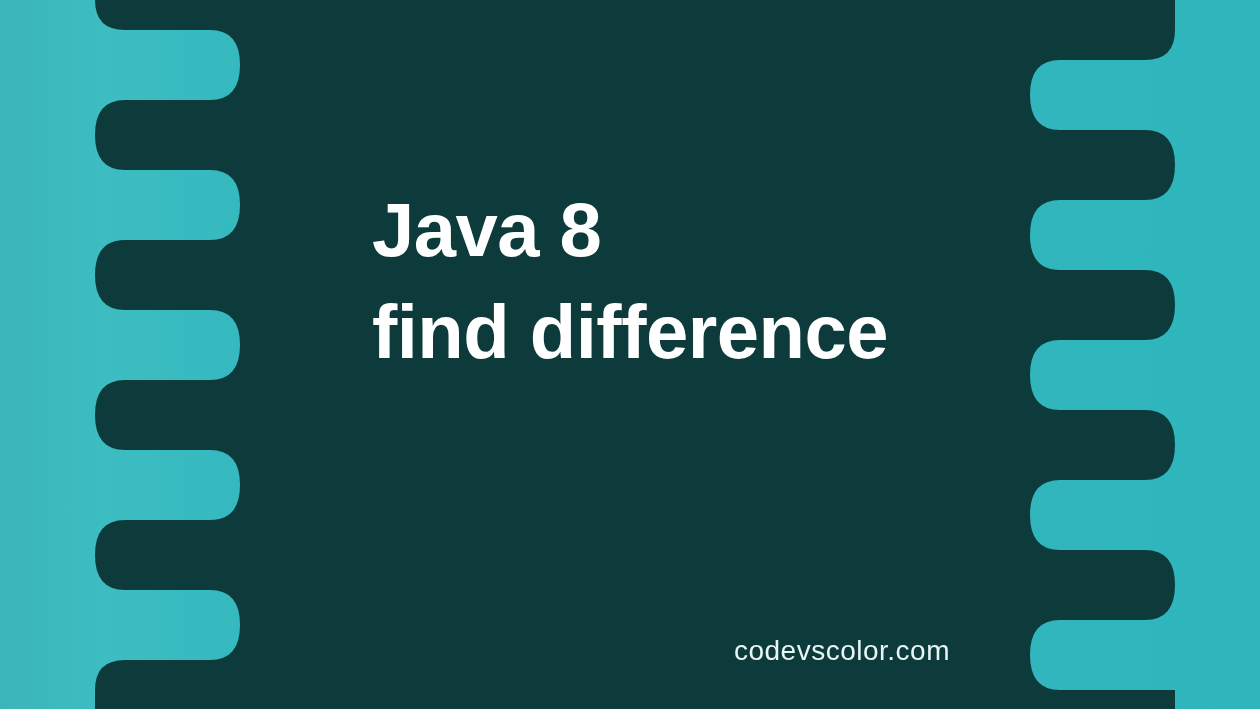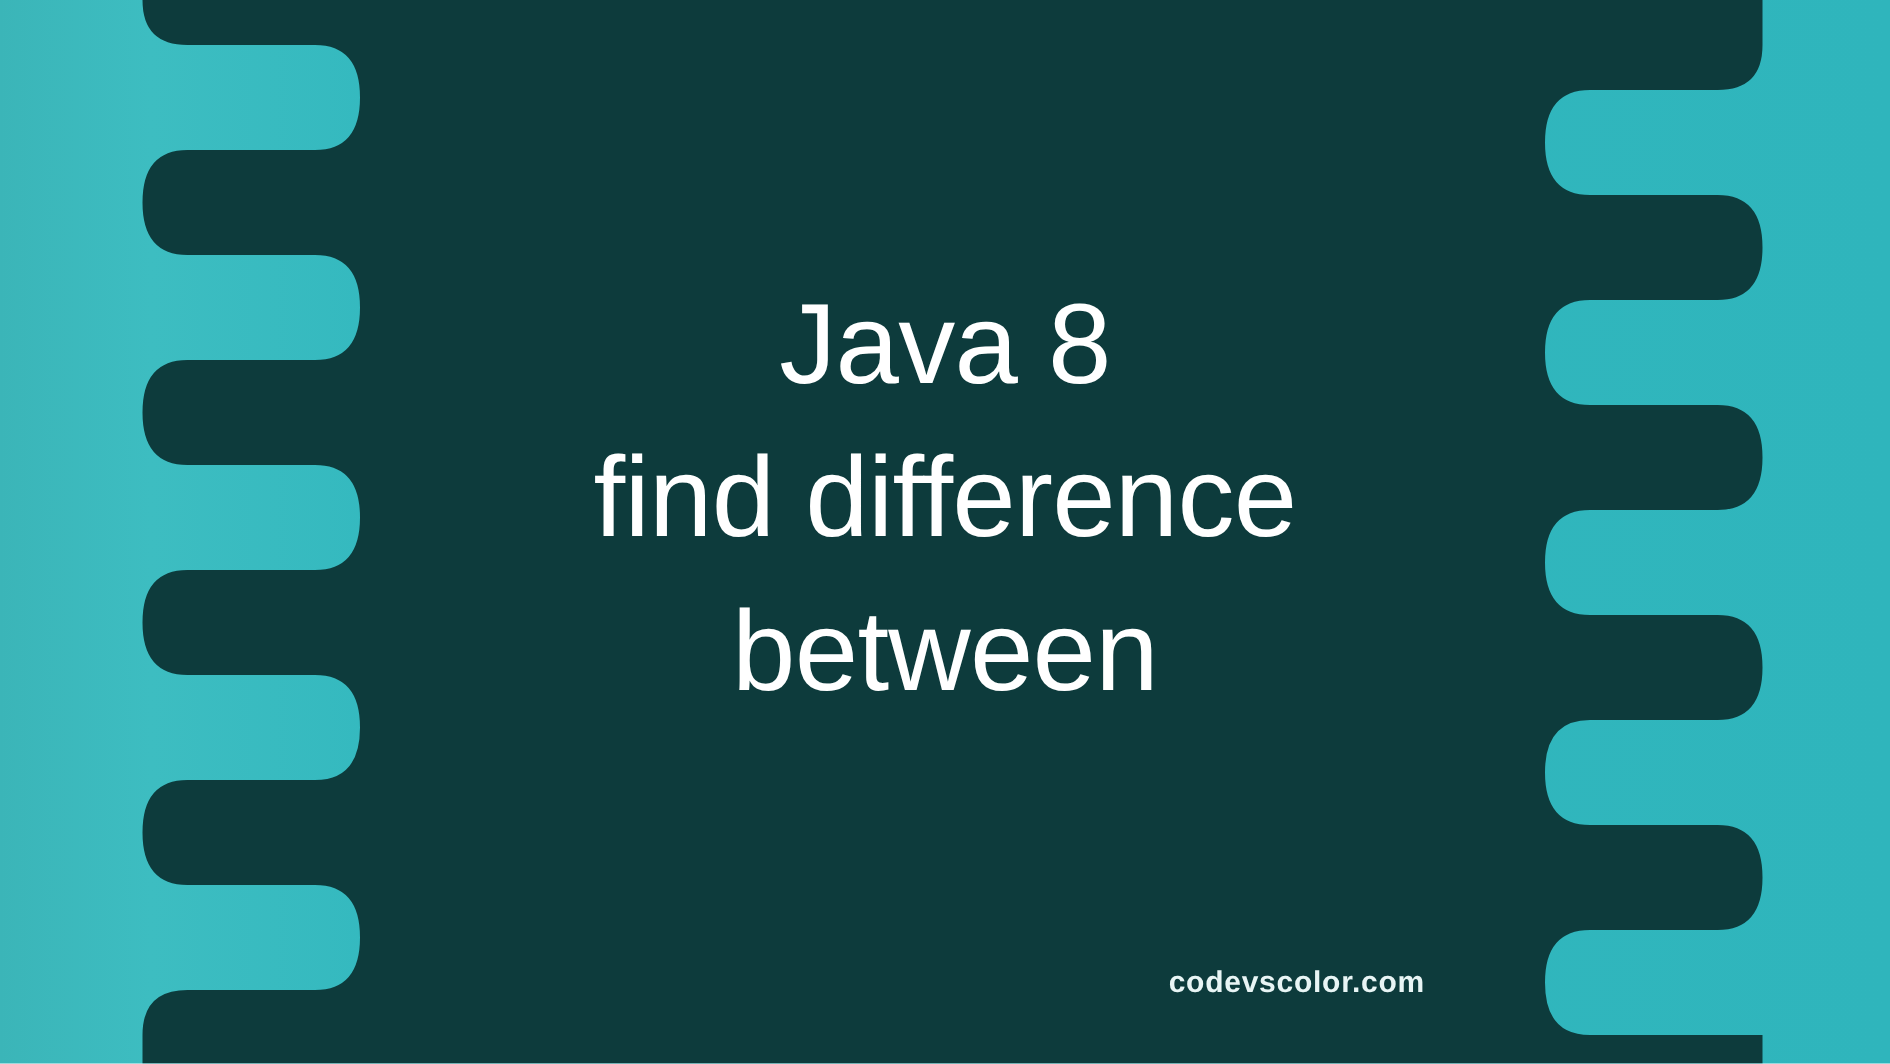--- a/index.html
+++ b/index.html
@@ -37,34 +37,33 @@
       width: 1260px;
       height: 709px;
       display: flex;
       align-items: center;
       justify-content: center;
     }
     
     .title {
       color: #ffffff;
       font-size: 76px;
-      font-weight: 400;
+      font-weight: 700;
       line-height: 1.35;
-      text-align: center;
       letter-spacing: -0.5px;
       transform: translateY(-22px);
     }
     
     .attribution {
       position: absolute;
       bottom: 42px;
       right: 310px;
       color: #e8f5f5;
-      font-size: 20px;
-      font-weight: 700;
+      font-size: 28px;
+      font-weight: 400;
       letter-spacing: 0.5px;
     }
   </style>
 </head>
 <body>
 
 <div class="canvas">
   <svg class="dark-shape" viewBox="0 0 1260 709" preserveAspectRatio="none">
     <path fill="#0d3b3c" d="
       M 95 0
@@ -136,18 +135,18 @@
       L 125 30
       Q 95 30 95 0
       Z
     "></path>
   </svg>
 
   <div class="content">
     <h1 class="title">
       <span>Java 8</span><br>
       <span>find difference</span><br>
-      <span>between</span><br>
+      <br>
     </h1>
   </div>
 
   <div class="attribution">codevscolor.com</div>
 </div>
 
 </body></html>

